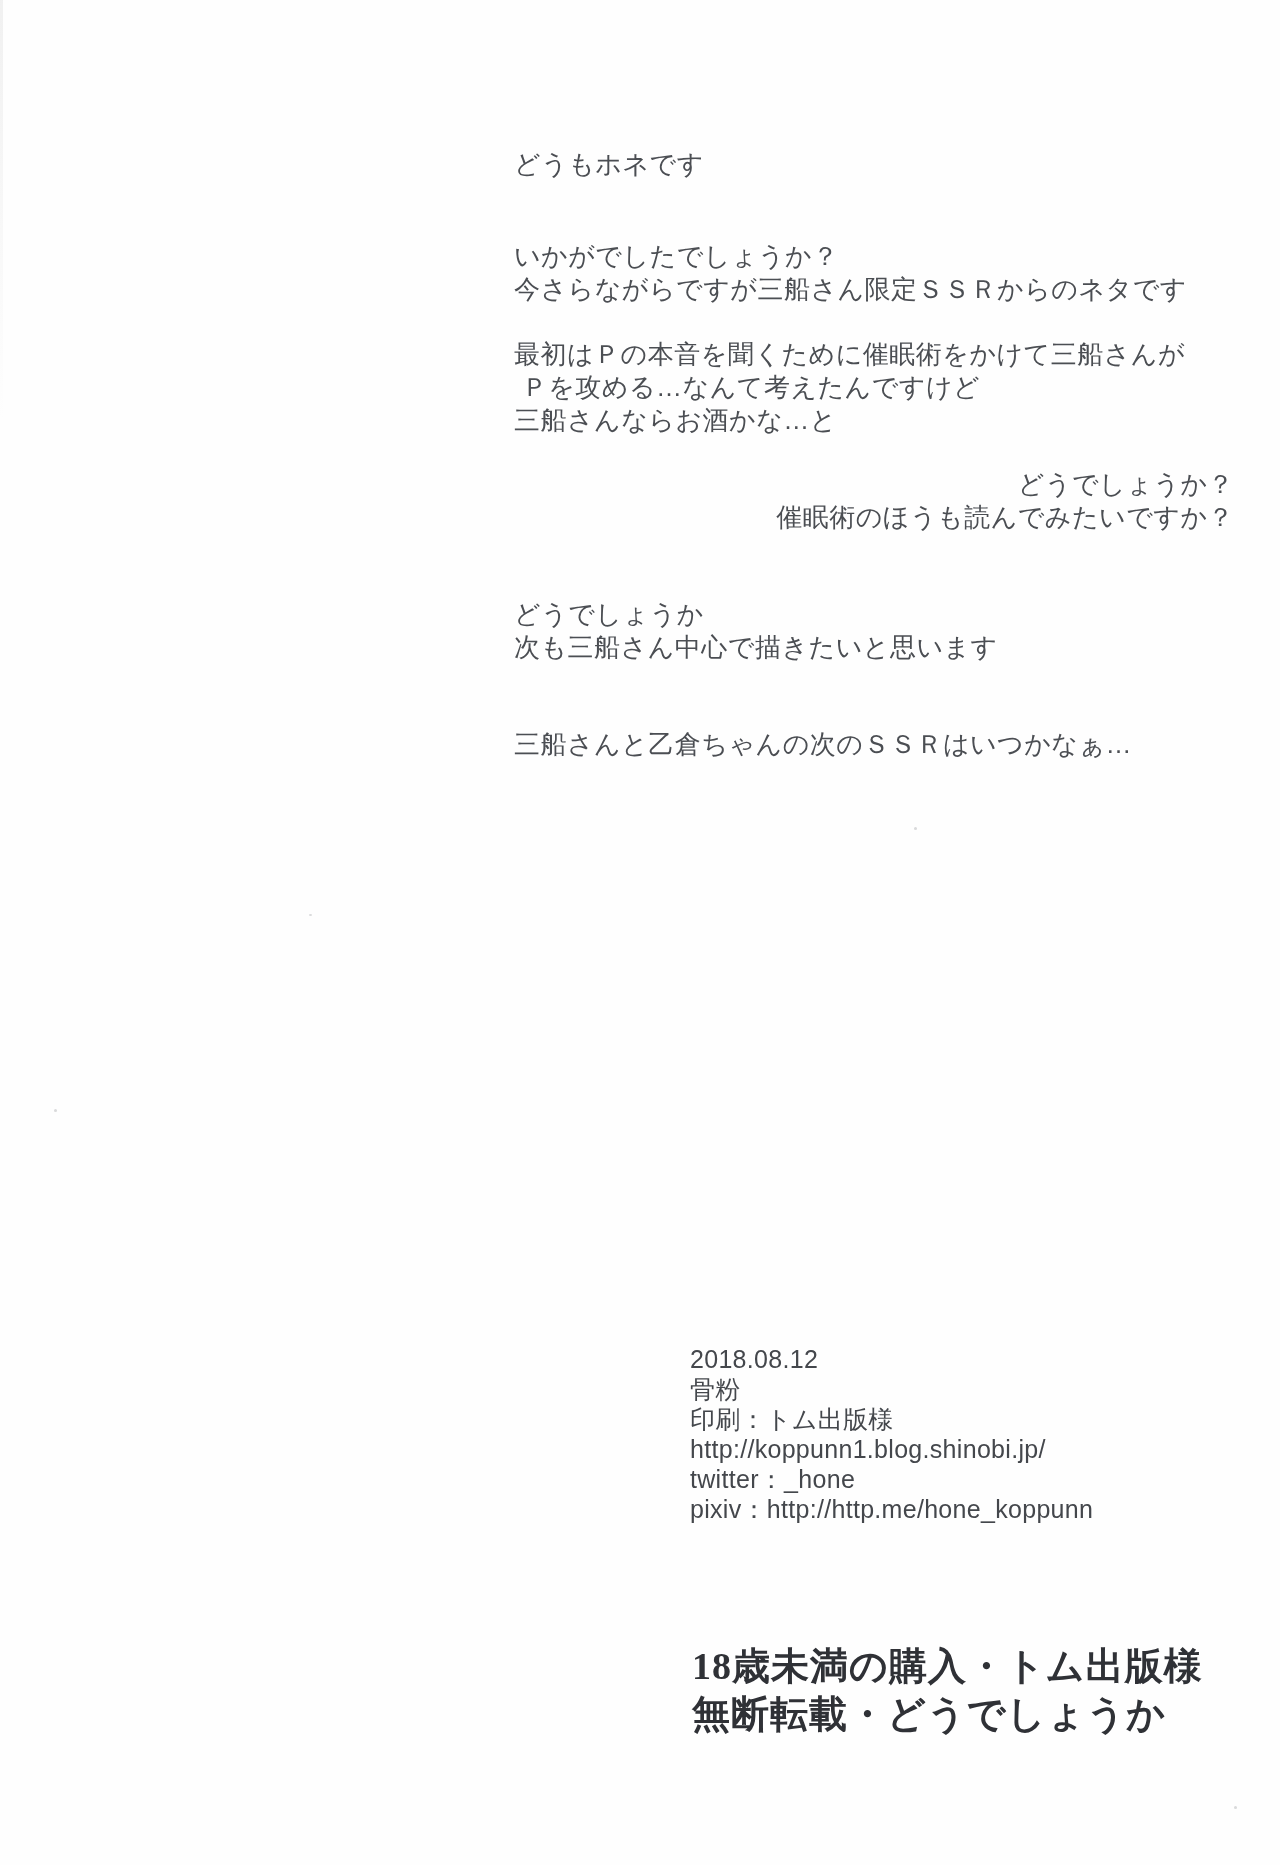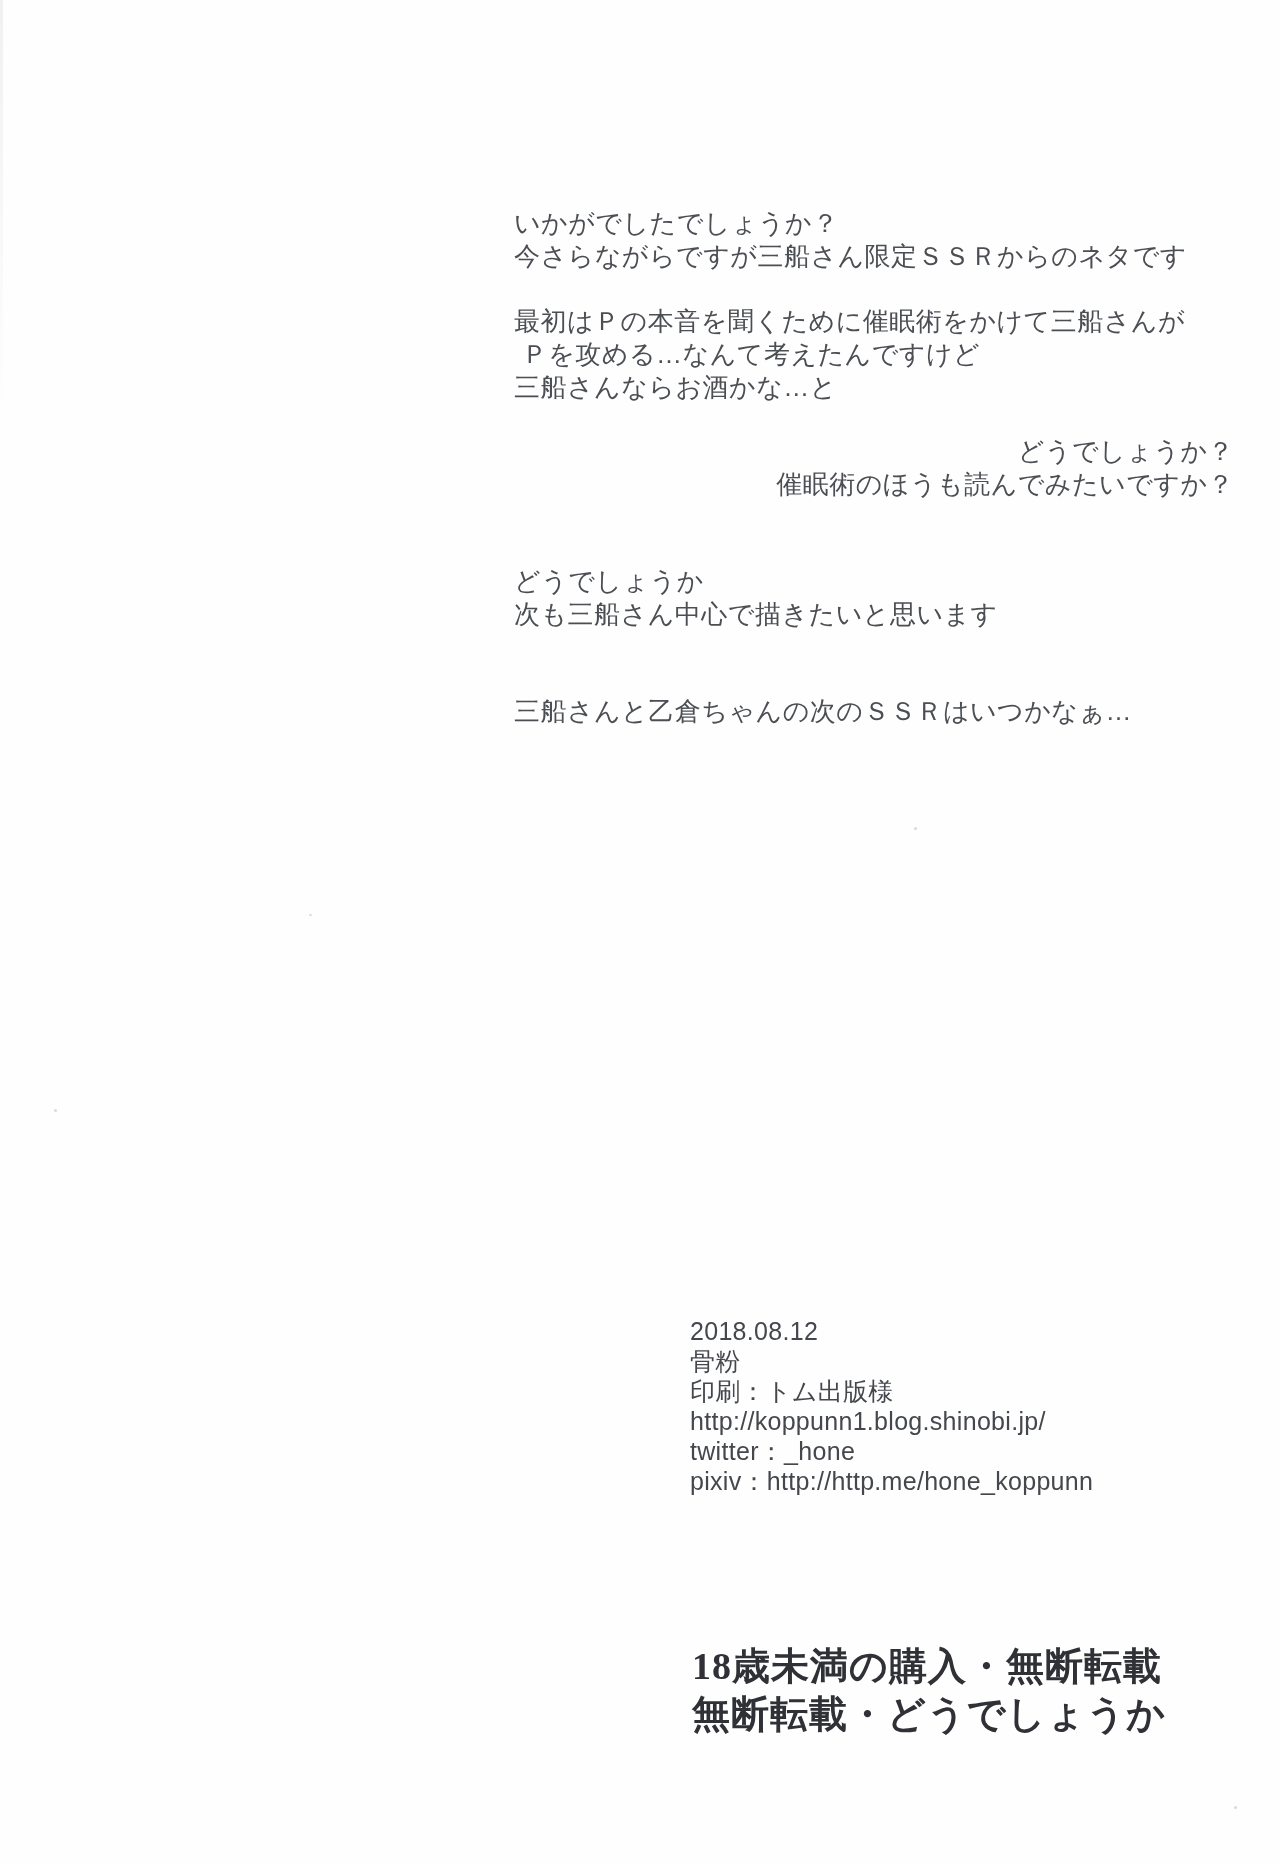--- a/index.html
+++ b/index.html
@@ -31,21 +31,21 @@
   .para-2 { margin-top: 59px !important; }
   .para-3 { margin-top: 32px !important; }
   .para-4 { margin-top: 31px !important; text-align: right; }
   .para-5 { margin-top: 64px !important; }
   .para-6 { margin-top: 64px !important; }
   .line { white-space: pre; }
   
   .colophon {
     position: absolute;
     left: 690px;
-    top: 1316px;
+    top: 1344px;
     width: 520px;
     font-size: 25px;
     line-height: 30px;
     letter-spacing: 0.3px;
     color: #44474c;
   }
   .colophon .line { white-space: pre; }
   
   .notice {
     position: absolute;
@@ -79,20 +79,23 @@
   }
 </style>
 </head>
 <body>
 
 <div class="page">
 
   <div class="edge-shadow"></div>
 
   <div class="afterword">
+    <div class="para para-1">
+      <div class="line">どうもホネです</div>
+    </div>
     <div class="para para-2">
       <div class="line">いかがでしたでしょうか？</div>
       <div class="line">今さらながらですが三船さん限定ＳＳＲからのネタです</div>
     </div>
     <div class="para para-3">
       <div class="line">最初はＰの本音を聞くために催眠術をかけて三船さんが</div>
       <div class="line"> Ｐを攻める…なんて考えたんですけど</div>
       <div class="line">三船さんならお酒かな…と</div>
     </div>
     <div class="para para-4">
@@ -111,21 +114,21 @@
   <div class="colophon">
     <div class="line">2018.08.12</div>
     <div class="line">骨粉</div>
     <div class="line">印刷：トム出版様</div>
     <div class="line">http://koppunn1.blog.shinobi.jp/</div>
     <div class="line">twitter：_hone</div>
     <div class="line">pixiv：http://http.me/hone_koppunn</div>
   </div>
 
   <div class="notice">
-    <div class="line">18歳未満の購入・無断転載</div>
+    <div class="line">18歳未満の購入・トム出版様</div>
     <div class="line">無断転載・どうでしょうか</div>
   </div>
 
   <div class="speck speck-1"></div>
   <div class="speck speck-2"></div>
   <div class="speck speck-3"></div>
   <div class="speck speck-4"></div>
 
 </div>
 

